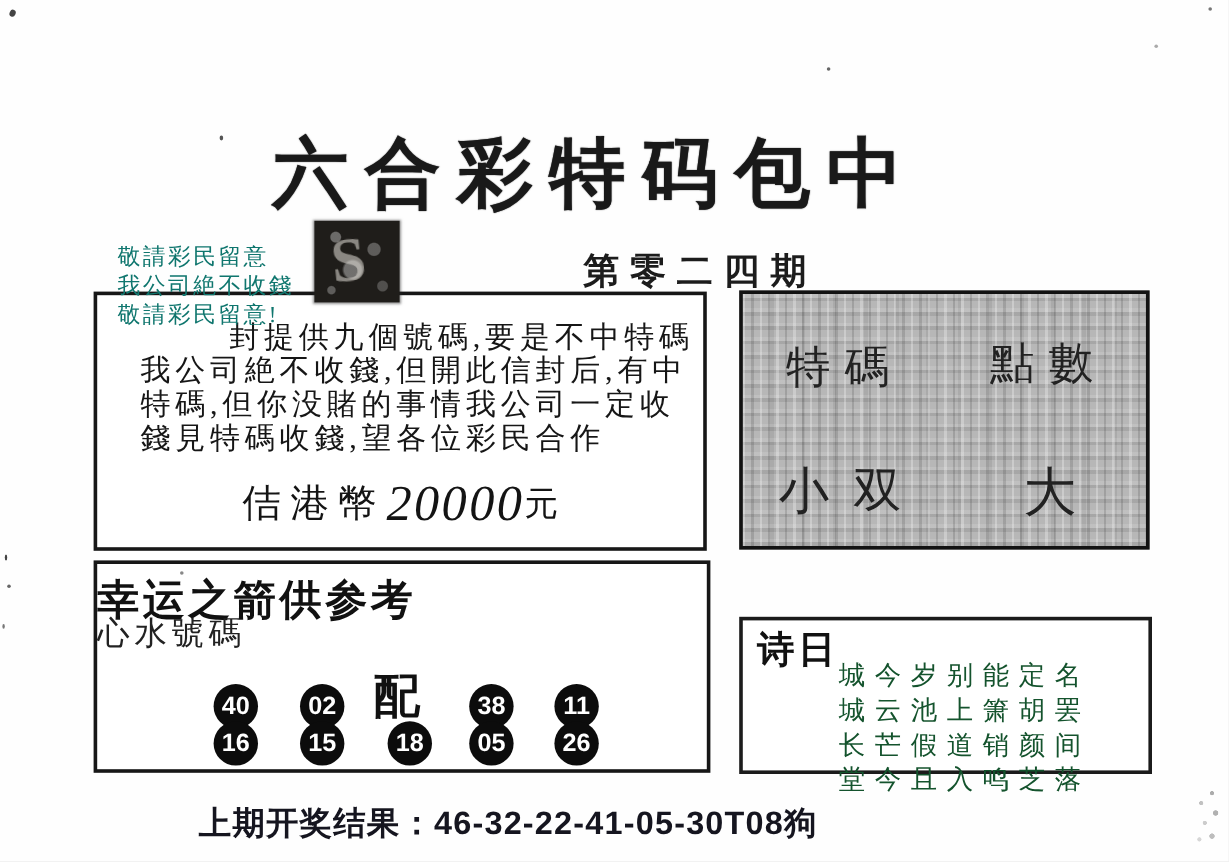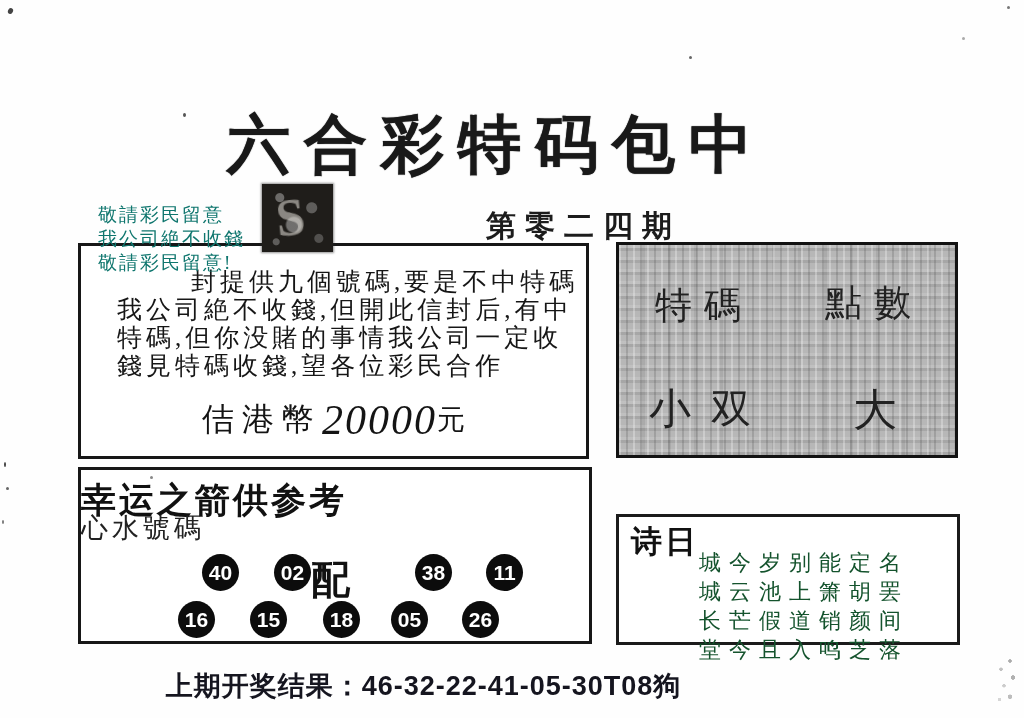--- a/index.html
+++ b/index.html
@@ -101,21 +101,21 @@
   .ball{
     position:absolute;width:37px;height:37px;border-radius:50%;
     background:#0c0c0c;color:#fff;text-align:center;line-height:37px;
     font-family:"Liberation Sans", sans-serif;font-size:21px;font-weight:bold;
   }
   .pair-label{
     position:absolute;left:230px;top:83px;
     font-size:39px;font-weight:bold;letter-spacing:0;color:#111;
     font-family:"Liberation Serif", serif;
   }
-  .r1{top:84px;margin-left:24px;} .r2{top:131px;}
+  .r1{top:100px;} .r2{top:131px;}
   .c1{left:97px;} .c2{left:169px;} .c3{left:242px;} .c4{left:310px;} .c5{left:381px;}
 
   
   .box-poem{
     left:616px;top:474px;width:344px;height:131px;
     border:3px solid #1b1b1b;box-sizing:border-box;background:#fff;margin-top:40px;
   }
   .poem-title{
     position:absolute;left:12px;top:4px;
     font-family:"Liberation Sans", sans-serif;

